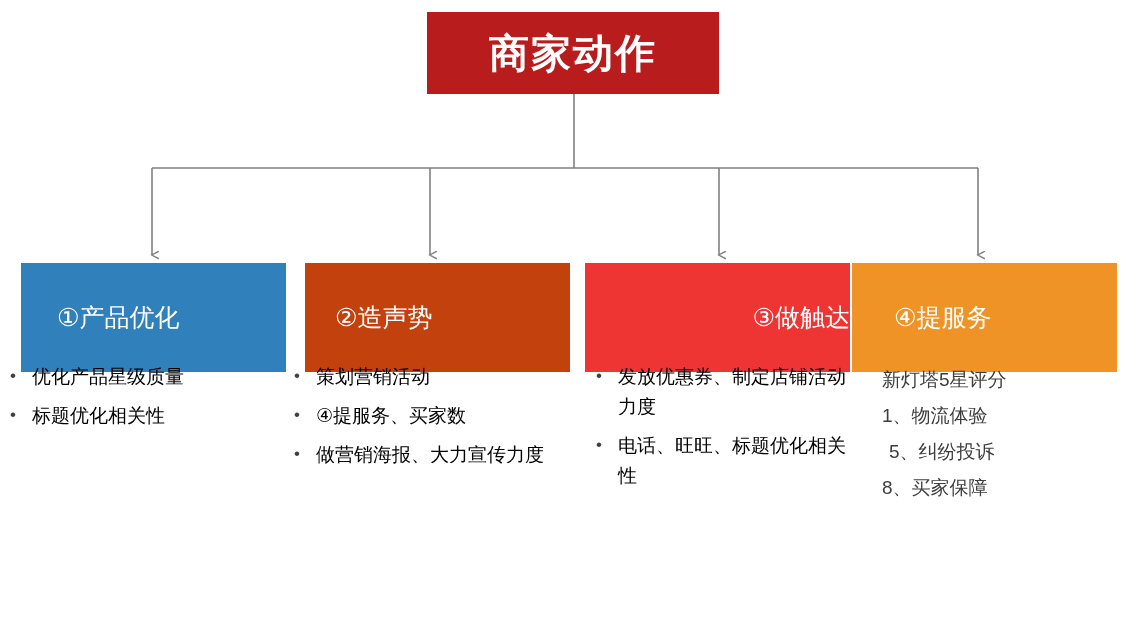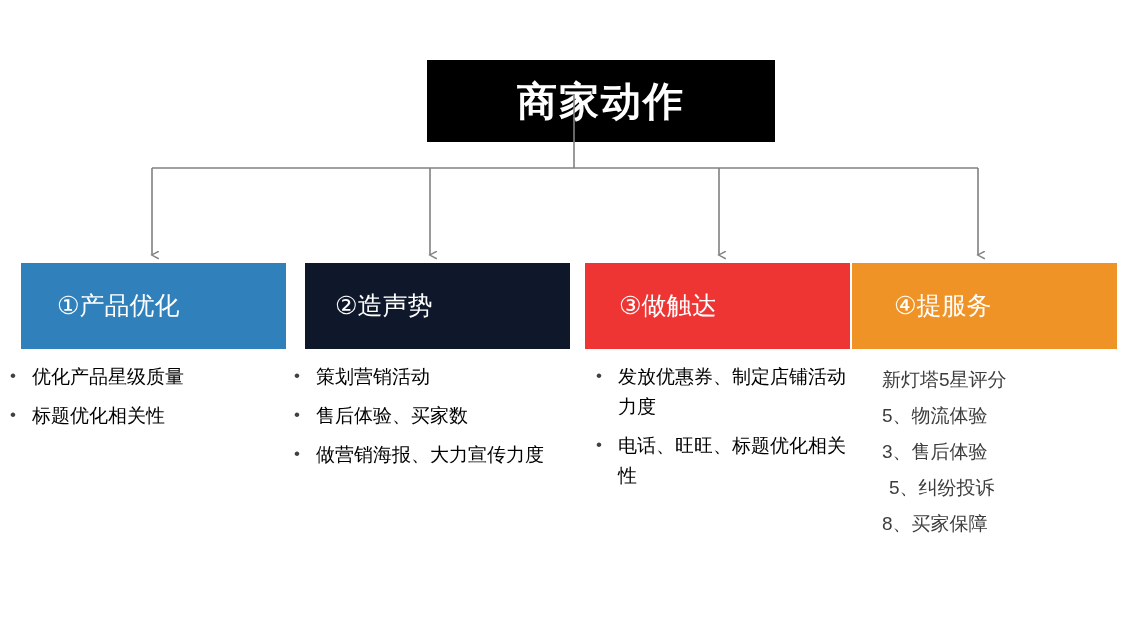--- a/index.html
+++ b/index.html
@@ -16,27 +16,26 @@
     height: 628px;
     background: #ffffff;
     overflow: hidden;
   }
 
   
   .root-node {
     position: absolute;
     left: 427px;
     top: 12px;
-    width: 348px;
+    width: 292px;
     height: 82px;
-    background: #000000;
+    background: #b91c1c;
     display: flex;
     align-items: center;
     justify-content: center;
-    margin-top: 48px;
   }
   .root-label {
     color: #ffffff;
     font-size: 40px;
     font-weight: bold;
     letter-spacing: 2px;
     line-height: 1;
     white-space: nowrap;
   }
 
@@ -48,35 +47,35 @@
     width: 1148px;
     height: 628px;
     pointer-events: none;
   }
 
   
   .cat-box {
     position: absolute;
     top: 263px;
     width: 265px;
-    height: 86px;
+    height: 109px;
     display: flex;
     align-items: center;
   }
   .cat-label {
     color: #ffffff;
     font-size: 25px;
     font-weight: normal;
     line-height: 1.1;
     padding-left: 36px;
     white-space: nowrap;
   }
   .cat-1 { left: 21px;  background: #3080bc; }
-  .cat-2 { left: 305px; background: #0f172a; }
-  .cat-3 { left: 585px; background: #ef3434; }
+  .cat-2 { left: 305px; background: #c2410c; }
+  .cat-3 { left: 585px; background: #ef3434; justify-content: flex-end; }
   .cat-4 { left: 852px; background: #ef9326; }
   .cat-2 .cat-label { padding-left: 30px; }
   .cat-3 .cat-label { padding-left: 34px; }
   .cat-4 .cat-label { padding-left: 42px; }
 
   
   .detail-col {
     position: absolute;
     top: 362px;
   }
@@ -167,40 +166,39 @@
     </div>
   </div>
 
   <div class="detail-col col-2">
     <div class="bullet-row">
       <span class="bullet-dot">•</span>
       <span class="bullet-text">策划营销活动</span>
     </div>
     <div class="bullet-row">
       <span class="bullet-dot">•</span>
-      <span class="bullet-text">售后体验、买家数</span>
+      <span class="bullet-text">④提服务、买家数</span>
     </div>
     <div class="bullet-row">
       <span class="bullet-dot">•</span>
       <span class="bullet-text">做营销海报、大力宣传力度</span>
     </div>
   </div>
 
   <div class="detail-col col-3">
     <div class="bullet-row">
       <span class="bullet-dot">•</span>
       <span class="bullet-text">发放优惠券、制定店铺活动力度</span>
     </div>
     <div class="bullet-row">
       <span class="bullet-dot">•</span>
       <span class="bullet-text">电话、旺旺、标题优化相关性</span>
     </div>
   </div>
 
   <div class="detail-col col-4">
     <div class="plain-row">新灯塔5星评分</div>
-    <div class="plain-row">5、物流体验</div>
-    <div class="plain-row">3、售后体验</div>
+    <div class="plain-row">1、物流体验</div>
     <div class="plain-row indented">5、纠纷投诉</div>
     <div class="plain-row">8、买家保障</div>
   </div>
 
 </div>
 
 </body></html>

